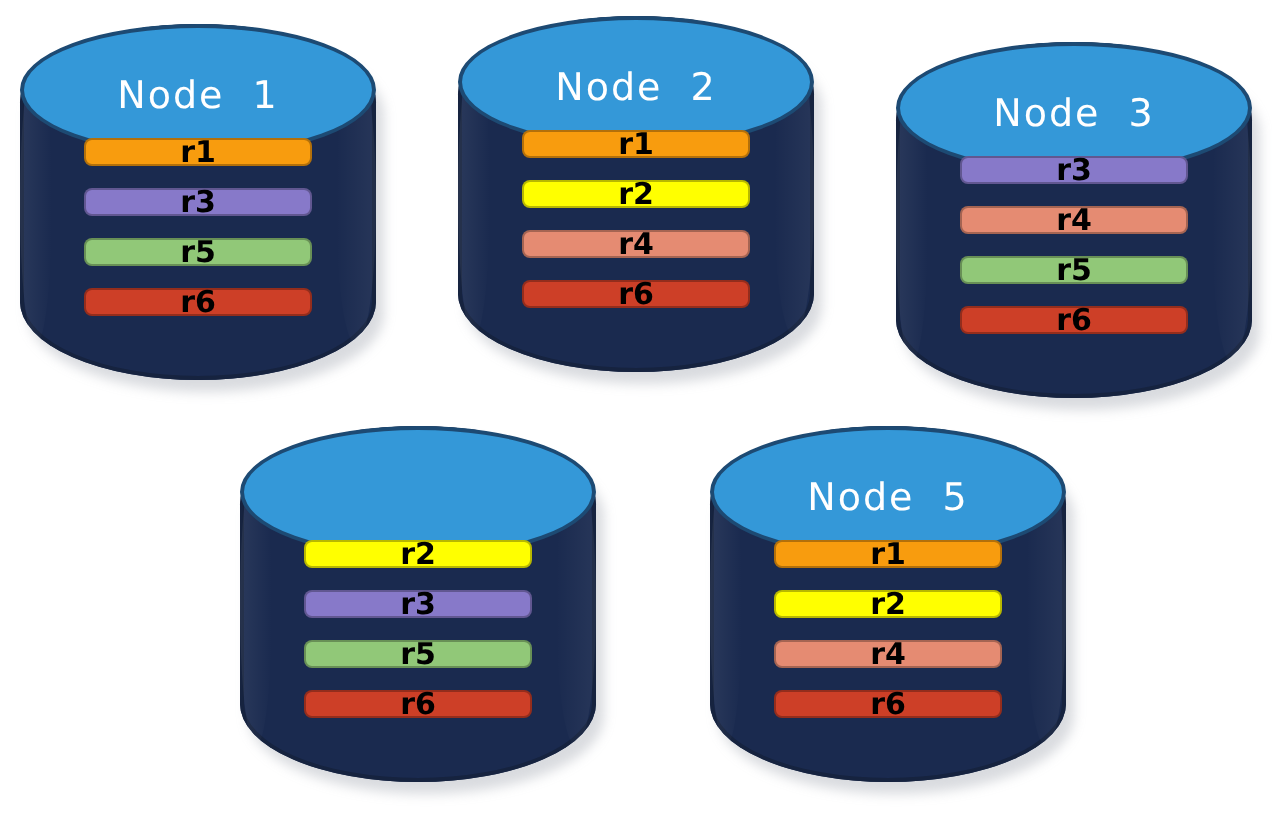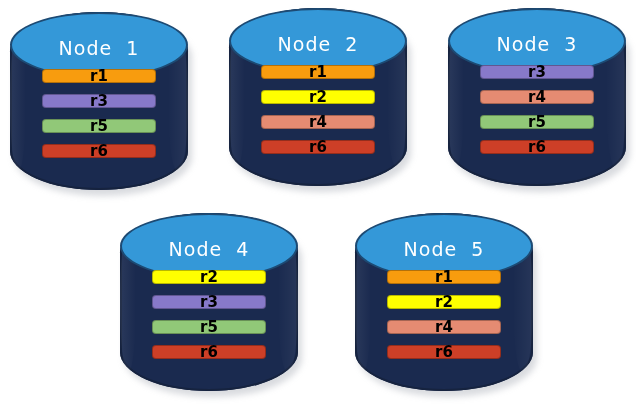--- a/index.html
+++ b/index.html
@@ -101,37 +101,36 @@
       <div class="cyl-body" style="background: rgb(26, 42, 79);"></div>
       <div class="cyl-top" style="background: rgb(52, 152, 216); border-color: rgb(29, 74, 115);"></div>
       <div class="node-label">Node  2</div>
       <div class="replicas">
         <div class="replica" style="background: rgb(248, 156, 14);">r1</div>
         <div class="replica" style="background: rgb(255, 255, 0);">r2</div>
         <div class="replica" style="background: rgb(229, 139, 114);">r4</div>
         <div class="replica" style="background: rgb(205, 63, 39);">r6</div>
       </div>
     </div>
-    <div class="node" style="left: 448px; top: 8px;">
+    <div class="node" style="left: 448px; top: 21px;">
       <div class="shadow"></div>
       <div class="cyl-body" style="background: rgb(26, 42, 79);"></div>
       <div class="cyl-top" style="background: rgb(52, 152, 216); border-color: rgb(29, 74, 115);"></div>
       <div class="node-label">Node  3</div>
       <div class="replicas">
         <div class="replica" style="background: rgb(135, 121, 201);">r3</div>
         <div class="replica" style="background: rgb(229, 139, 114);">r4</div>
         <div class="replica" style="background: rgb(145, 200, 120);">r5</div>
         <div class="replica" style="background: rgb(205, 63, 39);">r6</div>
       </div>
     </div>
     <div class="node" style="left: 120px; top: 213px;">
       <div class="shadow"></div>
       <div class="cyl-body" style="background: rgb(26, 42, 79);"></div>
       <div class="cyl-top" style="background: rgb(52, 152, 216); border-color: rgb(29, 74, 115);"></div>
-      <div class="node-label">Node  4</div>
       <div class="replicas">
         <div class="replica" style="background: rgb(255, 255, 0);">r2</div>
         <div class="replica" style="background: rgb(135, 121, 201);">r3</div>
         <div class="replica" style="background: rgb(145, 200, 120);">r5</div>
         <div class="replica" style="background: rgb(205, 63, 39);">r6</div>
       </div>
     </div>
     <div class="node" style="left: 355px; top: 213px;">
       <div class="shadow"></div>
       <div class="cyl-body" style="background: rgb(26, 42, 79);"></div>

